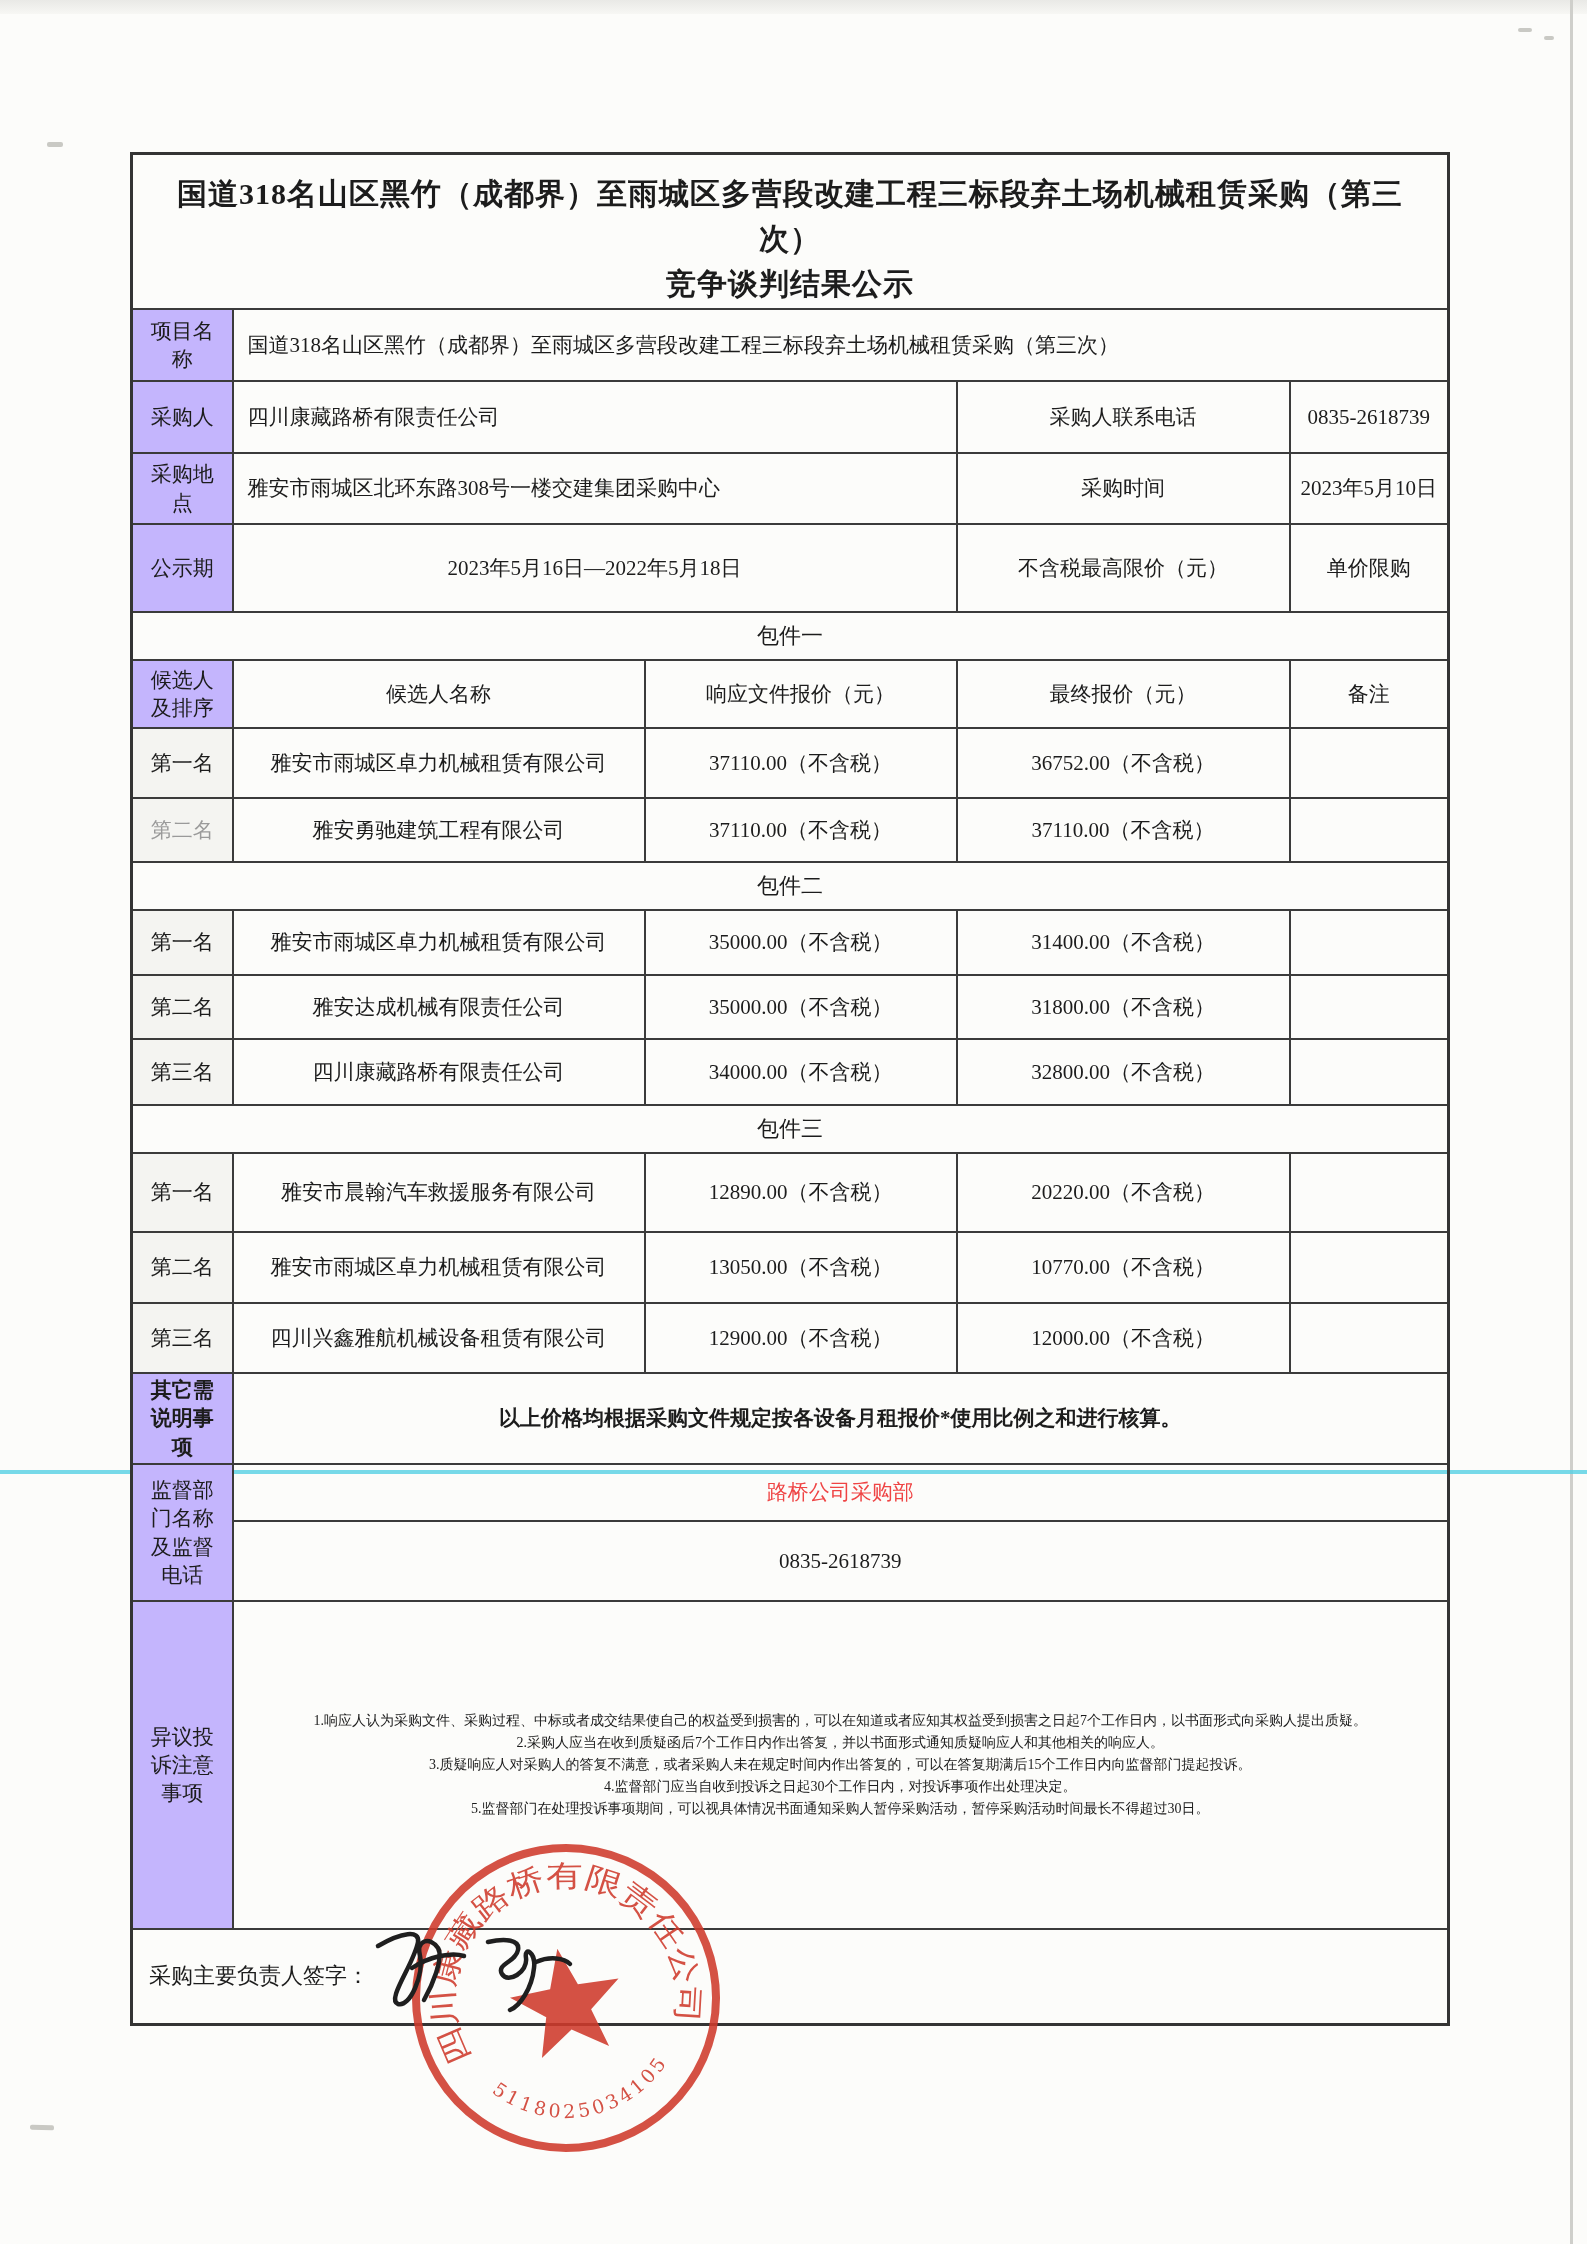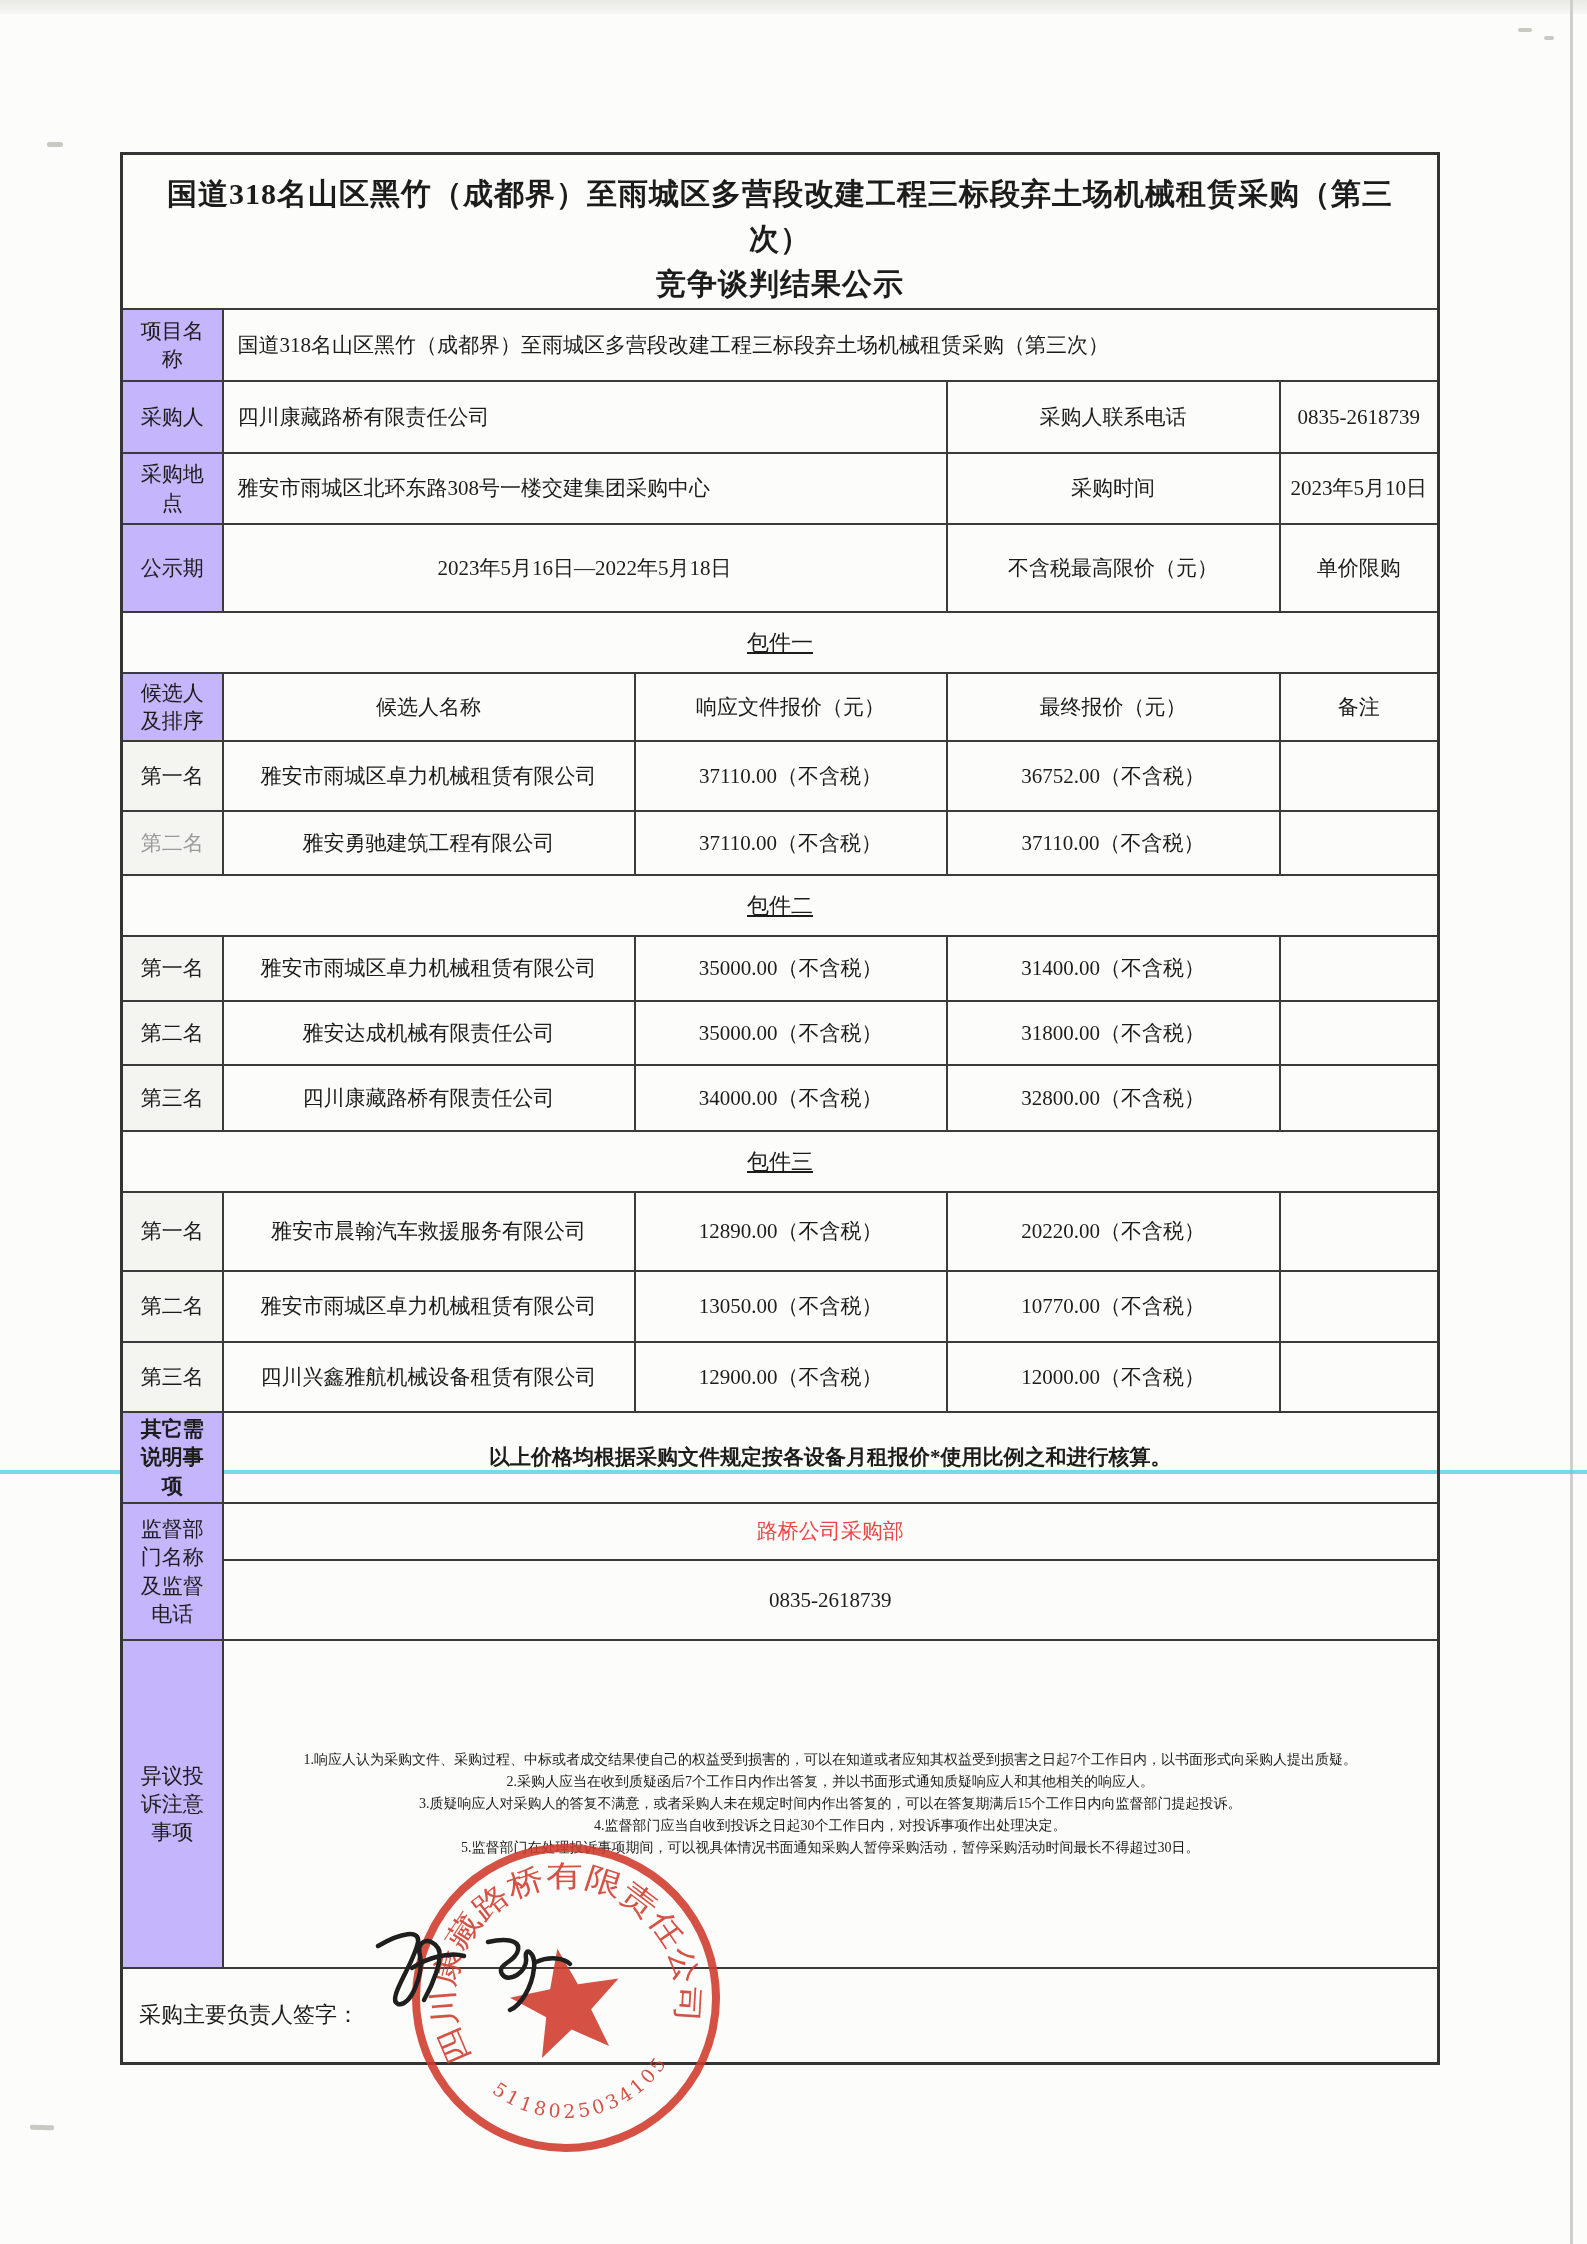--- a/index.html
+++ b/index.html
@@ -13,33 +13,33 @@
   }
   
   .top-band { position:absolute; left:0; top:0; width:1587px; height:14px;
     background:linear-gradient(#e9e9e6,#f7f7f4); }
   .right-edge { position:absolute; top:0; right:14px; width:3px; height:2244px;
     background:#cfcfcb; }
   .mark { position:absolute; background:#c9c9c4; border-radius:2px; }
   .cyan-line { position:absolute; left:0; top:1470px; width:1587px; height:4px;
     background:#55cfe4; opacity:.8; }
   
-  .doc { position:absolute; left:120px; top:152px; width:1317px; }
+  .doc { position:absolute; left:130px; top:152px; width:1317px; }
   table { width:1317px; border-collapse:collapse; table-layout:fixed;
           border:3px solid #343434; }
   td { border:2px solid #3b3b3b; vertical-align:middle; text-align:center;
        font-size:21px; line-height:1.35; padding:2px 8px; overflow:hidden; }
   td.lbl { word-break:break-all; padding:2px 8px; background:#c4b5fd; }
   td.rank { background:#f4f4f1; }
   td.left { text-align:left; padding-left:14px; }
   .r-title  td { height:138px; border-bottom:2px solid #3b3b3b; }
   .r-info   td { height:72px; }
   .r-info3  td { height:71px; }
   .r-info4  td { height:88px; }
-  .r-pkg    td { height:61px; font-size:22px;text-decoration:underline; }
+  .r-pkg    td { height:48px; font-size:22px; }
   .r-chdr   td { height:68px; }
   .r-c70 td { height:70px; } .r-c64 td { height:64px; }
   .r-c65 td { height:65px; } .r-c66 td { height:66px; }
   .r-c79 td { height:79px; } .r-c71 td { height:71px; }
   .r-other td { height:62px;font-weight:bold; }
   .r-supa  td { height:57px; }
   .r-supb  td { height:80px; }
   .r-obj   td { height:328px; }
   .r-sign  td { height:95px; }
   .title-txt { font-weight:bold; font-size:30px; line-height:1.5; letter-spacing:1px;

